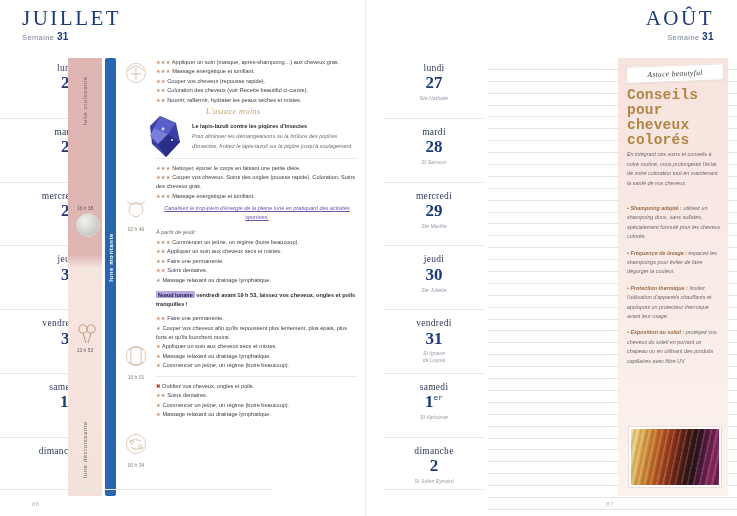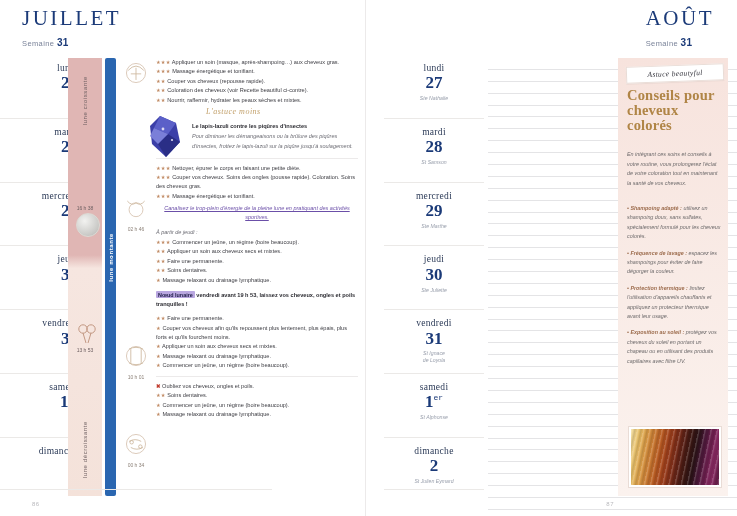--- a/index.html
+++ b/index.html
@@ -9,28 +9,28 @@
     font-family:"Liberation Sans", sans-serif;
     color:#2e3a56;
   }
   .spread{position:relative;width:732px;height:516px;display:flex;background:#fdfdfd;}
   .page{position:relative;height:516px;background:#ffffff;}
   .page-left{width:368px;border-right:1px solid #eceaea;}
   .page-right{width:369px;}
 
   
   .hdr-left{position:absolute;left:22px;top:8px;}
-  .hdr-right{position:absolute;right:18px;top:8px;text-align:left;}
+  .hdr-right{position:absolute;right:18px;top:8px;text-align:right;}
   .month{
     font-family:"Liberation Serif", serif;
     font-size:21px;letter-spacing:2.5px;color:#1b3a78;
     font-weight:400;line-height:1;
   }
   .semaine{
-    font-size:7.5px;color:#7a8399;letter-spacing:.4px;margin-top:8px;
+    font-size:7.5px;color:#7a8399;letter-spacing:.4px;margin-top:2px;
   }
   .semaine b{font-size:10px;color:#1b3a78;font-weight:700;}
 
   
   .rail-l{position:absolute;left:0;top:55px;width:88px;height:440px;}
   .day{position:relative;height:62.8px;border-top:1px solid #ebe9e7;}
   .day:first-child{border-top:none;}
   .day-in{position:absolute;right:10px;top:8px;text-align:right;}
   .dname{
     font-family:"Liberation Serif", serif;font-size:9.5px;color:#2b3a57;
@@ -127,21 +127,21 @@
     background:#ffffff;border:1px solid #e9dcd6;transform:rotate(-2.2deg);
     box-shadow:0 1px 1px rgba(0,0,0,.05);
   }
   .astuce-tag span{
     display:block;text-align:center;line-height:15px;
     font-family:"Liberation Serif", serif;font-style:italic;
     font-size:7.6px;color:#3a3a42;letter-spacing:.3px;
   }
   .astuce-h{
     position:absolute;left:9px;top:30px;width:96px;
-    font-family:Liberation Serif, serif;font-size:14.5px;line-height:1.04;
+    font-family:Liberation Mono, monospace;font-size:14.5px;line-height:1.04;
     color:#b08546;font-weight:700;letter-spacing:.2px;
   }
   .astuce-intro{
     position:absolute;left:9px;top:92px;width:92px;
     font-style:italic;font-size:5.4px;line-height:1.78;color:#6d6a6b;
   }
   .astuce-list{
     position:absolute;left:9px;top:146px;width:94px;
     font-style:italic;font-size:5.4px;line-height:1.74;color:#6d6a6b;
   }

